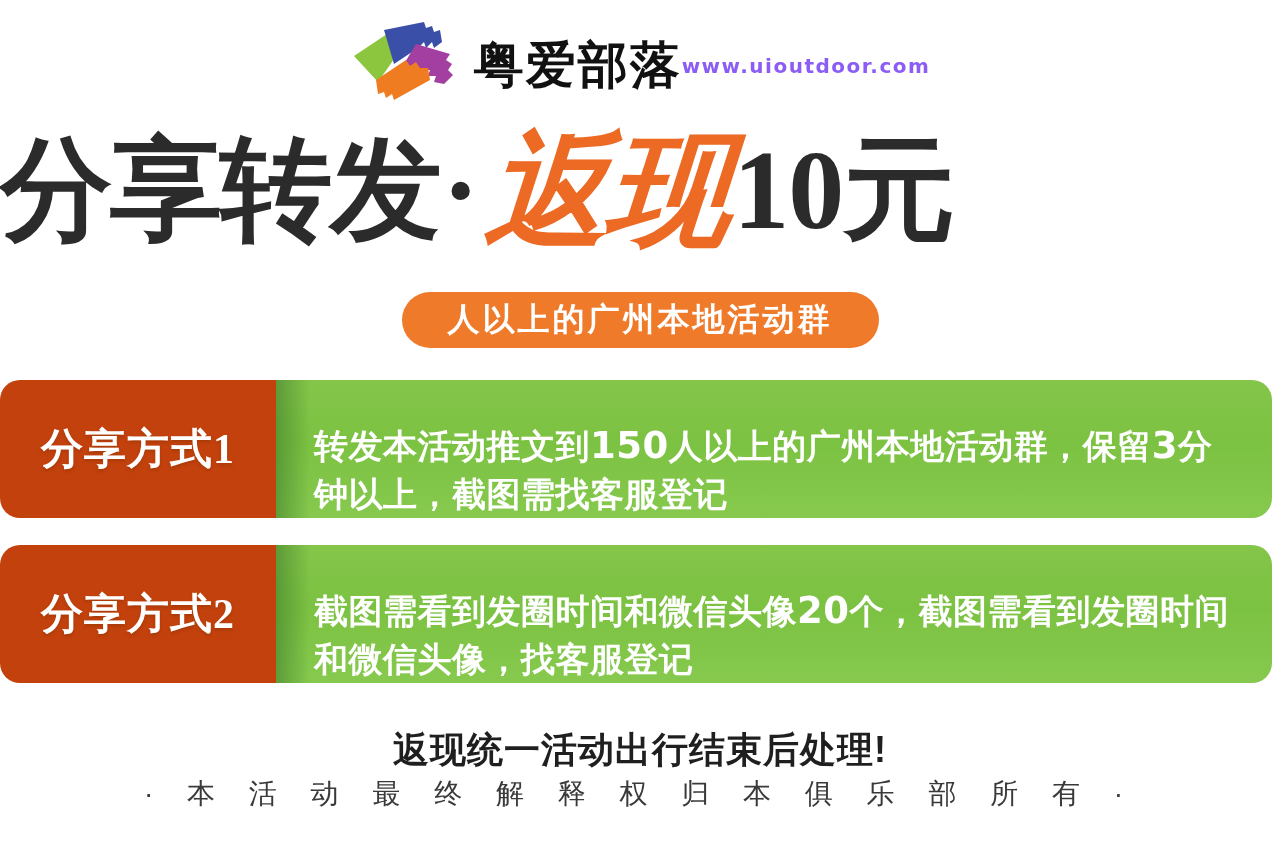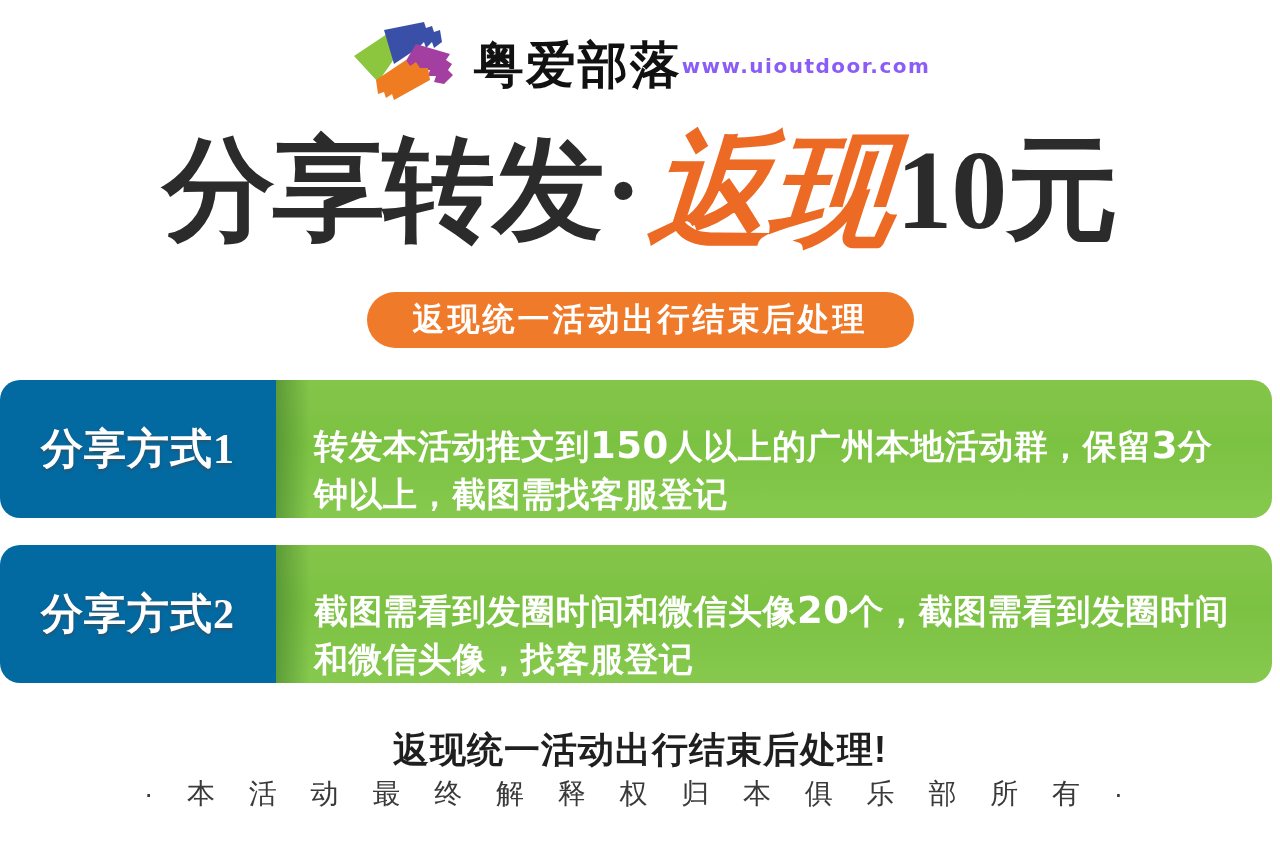--- a/index.html
+++ b/index.html
@@ -80,21 +80,21 @@
 
   
   .headline {
     position: absolute;
     top: 124px;
     left: 0;
     width: 1280px;
     height: 132px;
     display: flex;
     align-items: center;
-    justify-content: center;
+    justify-content: flex-start;
     white-space: nowrap;
   }
   .hl-black {
     font-family: "Liberation Serif", "DejaVu Serif", serif;
     font-weight: bold;
     font-size: 112px;
     line-height: 120px;
     color: #2b2b2b;
     letter-spacing: -2px;
   }
@@ -155,21 +155,21 @@
     width: 1272px;
     height: 138px;
     display: flex;
     align-items: stretch;
   }
   .row-1 { top: 380px; }
   .row-2 { top: 545px; }
 
   .row-tab {
     flex: 0 0 276px;
-    background: #0369a1;
+    background: #c2410c;
     border-top-left-radius: 20px;
     border-bottom-left-radius: 20px;
     display: flex;
     align-items: center;
     justify-content: center;
     position: relative;
     z-index: 2;
   }
   .row-tab-label {
     font-family: "Liberation Serif", "DejaVu Serif", serif;
@@ -266,21 +266,21 @@
   </div>
 
   <div class="headline">
     <span class="hl-black">分享转发</span>
     <span class="hl-dot">·</span>
     <span class="hl-orange">返现</span>
     <span class="hl-amount">10元</span>
   </div>
 
   <div class="pill-wrap">
-    <div class="pill">返现统一活动出行结束后处理</div>
+    <div class="pill">人以上的广州本地活动群</div>
   </div>
 
   <div class="row row-1">
     <div class="row-tab">
       <span class="row-tab-label">分享方式1</span>
     </div>
     <div class="row-body">
       <div class="row-text">
         <span>转发本活动推文到</span><b>150</b><span>人以上的广州本地活动群，保留</span><b>3</b><span>分钟以上，截图需找客服登记</span>
       </div>

